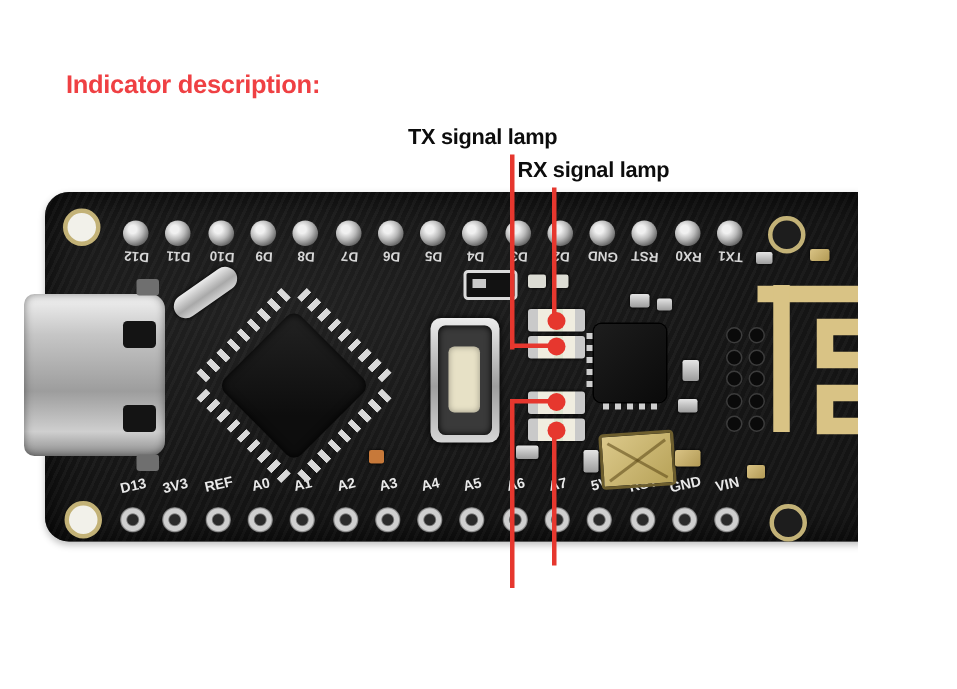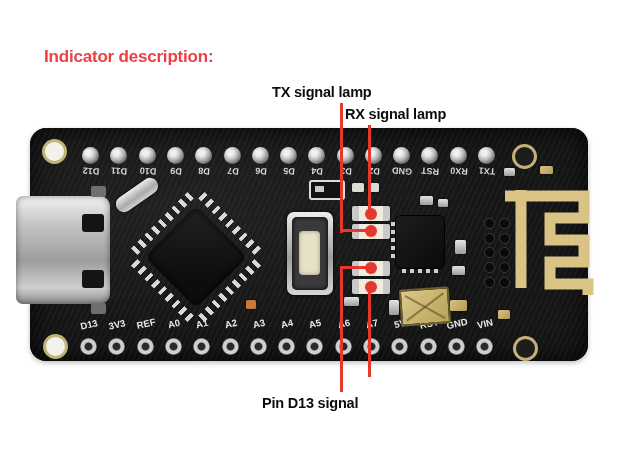--- a/index.html
+++ b/index.html
@@ -1,16 +1,16 @@
 <!DOCTYPE html>
 <html><head>
 <meta charset="utf-8">
 <style>
   html,body{margin:0;padding:0;background:#fff;}
-  .stage{position:relative;width:638px;height:459px;background:#ffffff;overflow:hidden;
+  .stage{position:relative;width:572px;height:459px;background:#ffffff;overflow:hidden;
          font-family:"Liberation Sans",sans-serif;}
   .abs{position:absolute;}
 
   
   .heading{left:44px;top:47px;font-size:17px;font-weight:bold;color:#ef4043;letter-spacing:-.2px;}
   .callout{font-size:14.5px;font-weight:bold;color:#0c0c0c;letter-spacing:-.2px;white-space:nowrap;}
   .lead{background:#e6372e;z-index:30;}
   .dot{width:12px;height:12px;border-radius:50%;background:#e6372e;z-index:31;}
 
   
@@ -243,21 +243,20 @@
   <div class="abs smd s" style="left:344px;top:297px;width:15px;height:9px;"></div>
   <div class="abs smd s" style="left:389px;top:300px;width:10px;height:15px;"></div>
   <div class="abs smd g" style="left:450px;top:300px;width:17px;height:11px;"></div>
   <div class="abs smd g" style="left:498px;top:310px;width:12px;height:9px;"></div>
   <div class="abs smd o" style="left:246px;top:300px;width:10px;height:9px;"></div>
   <div class="abs smd g" style="left:540px;top:166px;width:13px;height:8px;"></div>
   <div class="abs smd s" style="left:504px;top:168px;width:11px;height:8px;"></div>
 
   <div class="abs callout" style="left:345px;top:106px;">RX signal lamp</div>
   <div class="abs callout" style="left:272px;top:84px;">TX signal lamp</div>
-  <div class="abs callout" style="left:262px;top:395px;">Pin D13 signal</div>
 
   <div class="abs lead" style="left:340px;top:103px;width:3px;height:130px;"></div>
   <div class="abs lead" style="left:340px;top:229px;width:30px;height:3px;"></div>
   <div class="abs lead" style="left:368px;top:125px;width:3px;height:86px;"></div>
   <div class="abs lead" style="left:340px;top:266px;width:3px;height:126px;"></div>
   <div class="abs lead" style="left:340px;top:266px;width:30px;height:3px;"></div>
   <div class="abs lead" style="left:368px;top:291px;width:3px;height:86px;"></div>
 
   <div class="abs dot" style="left:365px;top:208px;"></div>
   <div class="abs dot" style="left:365px;top:225px;"></div>

